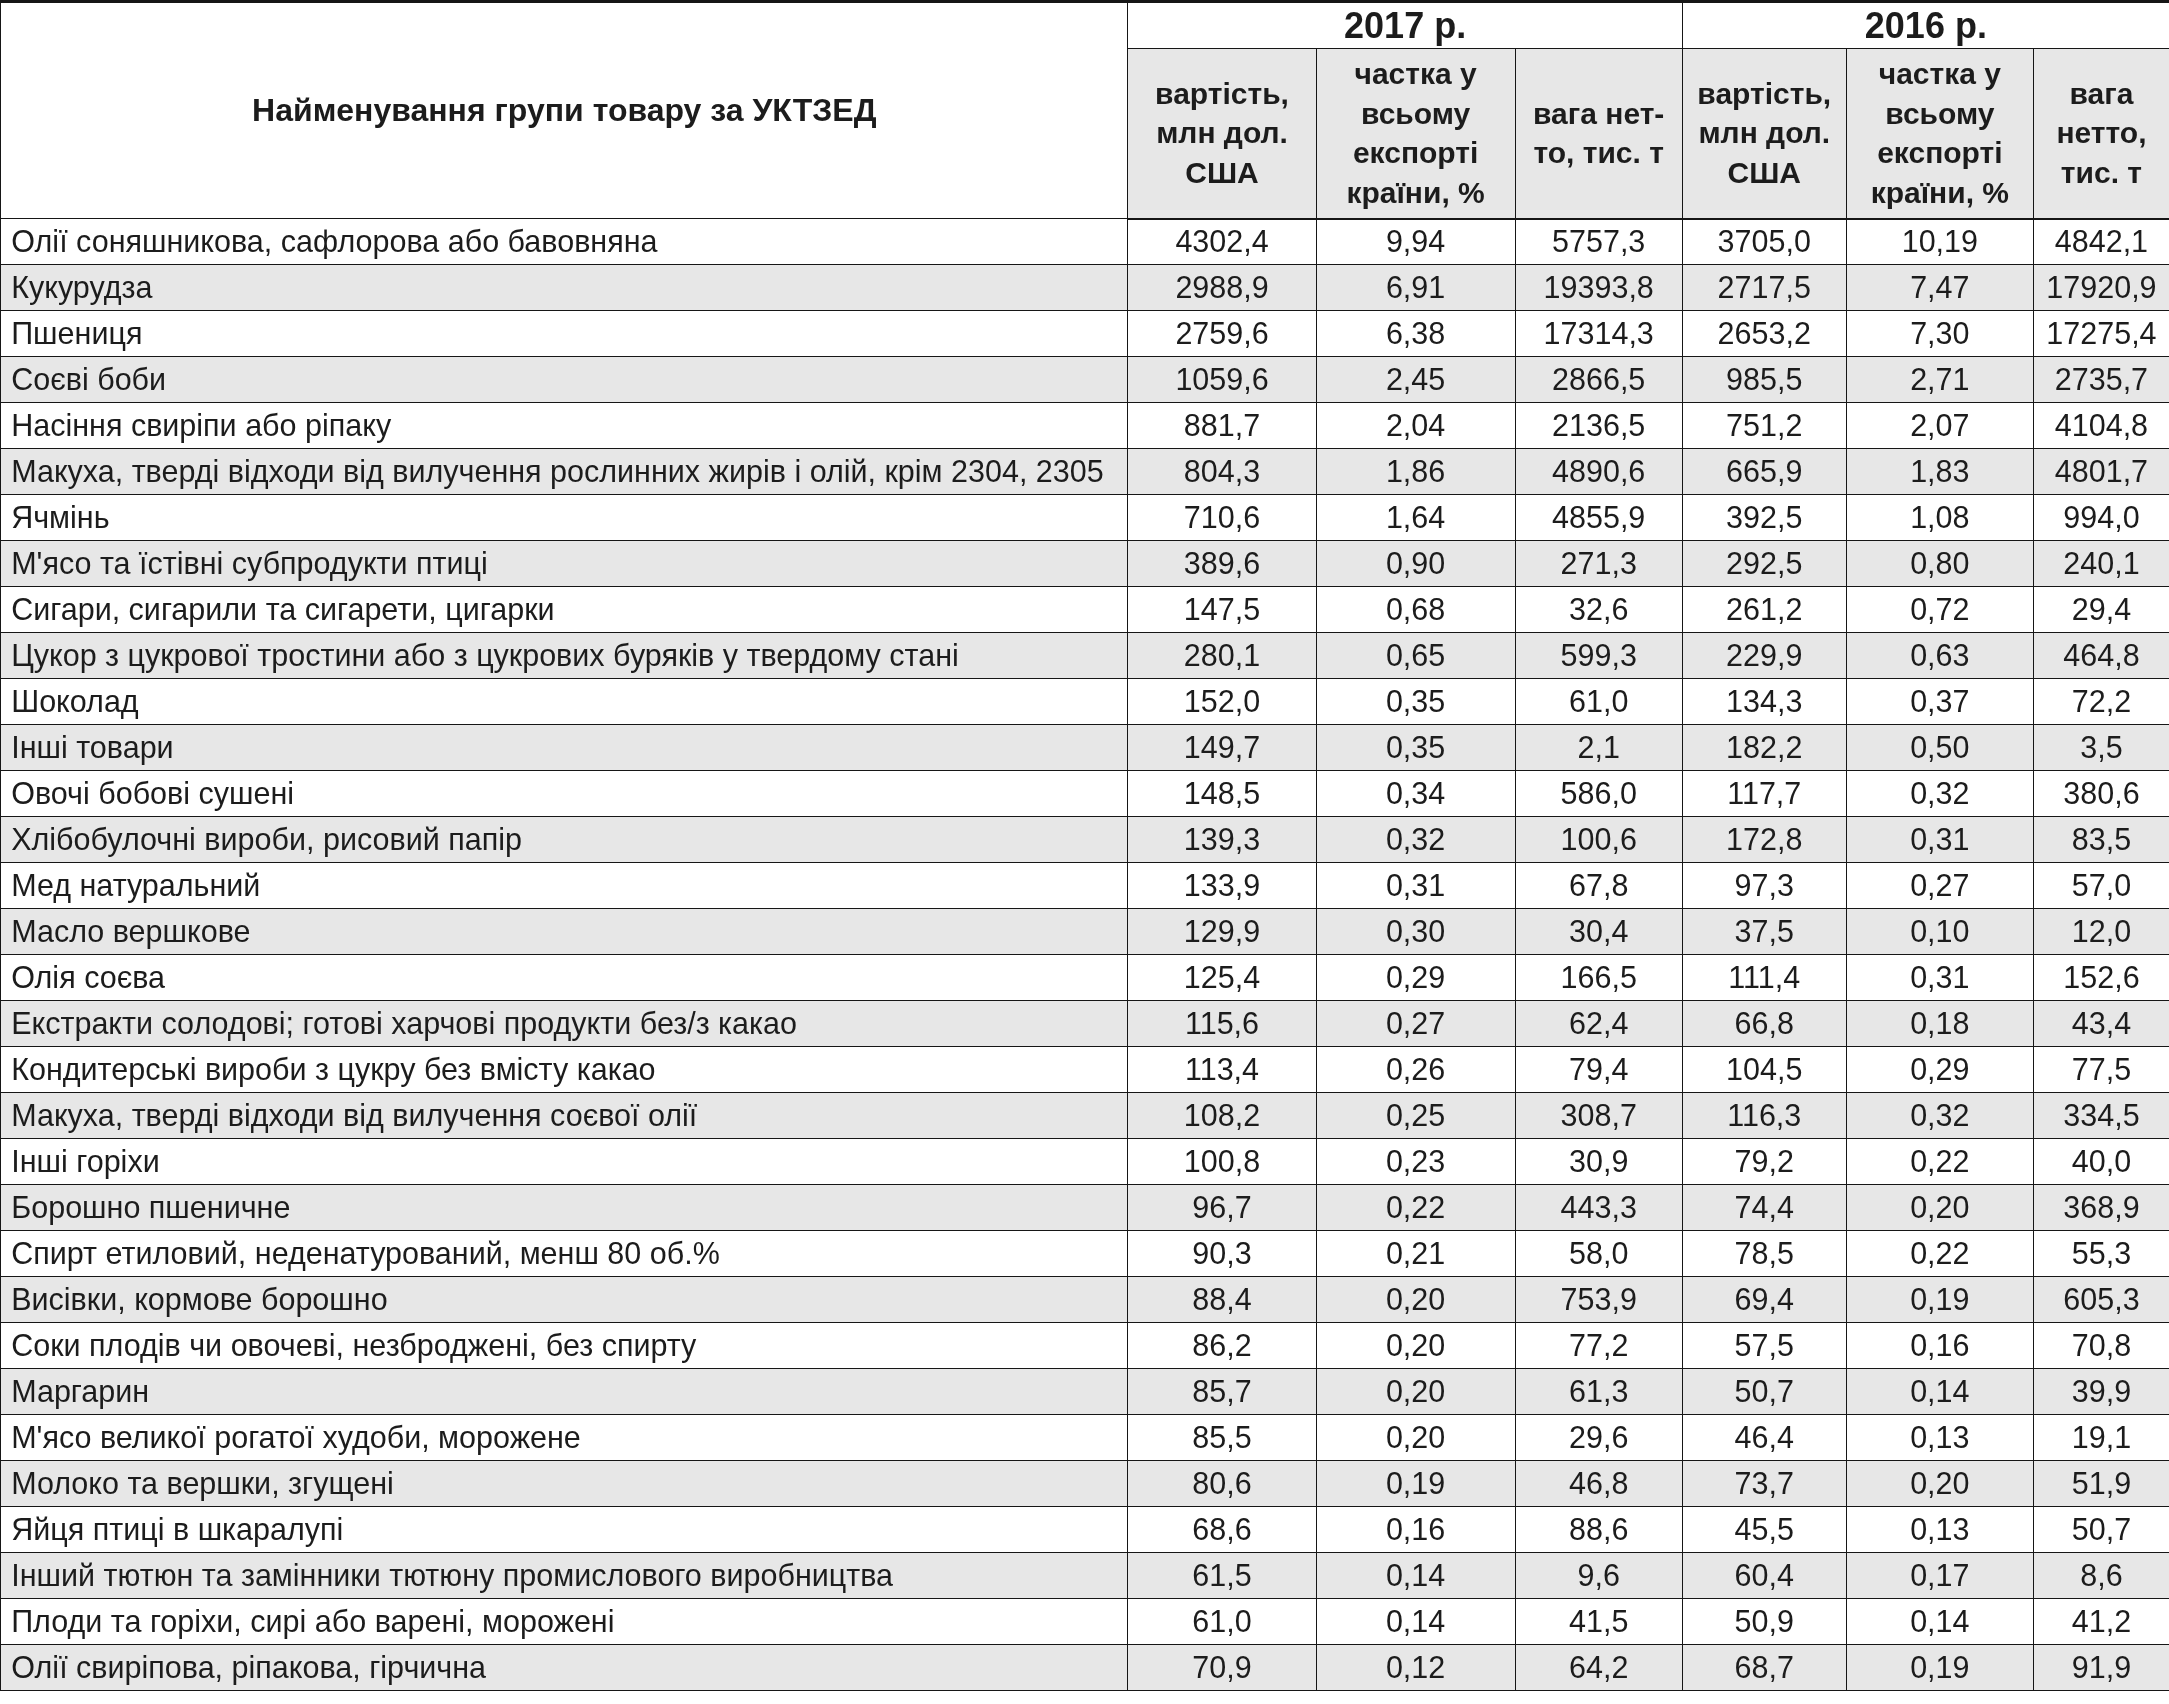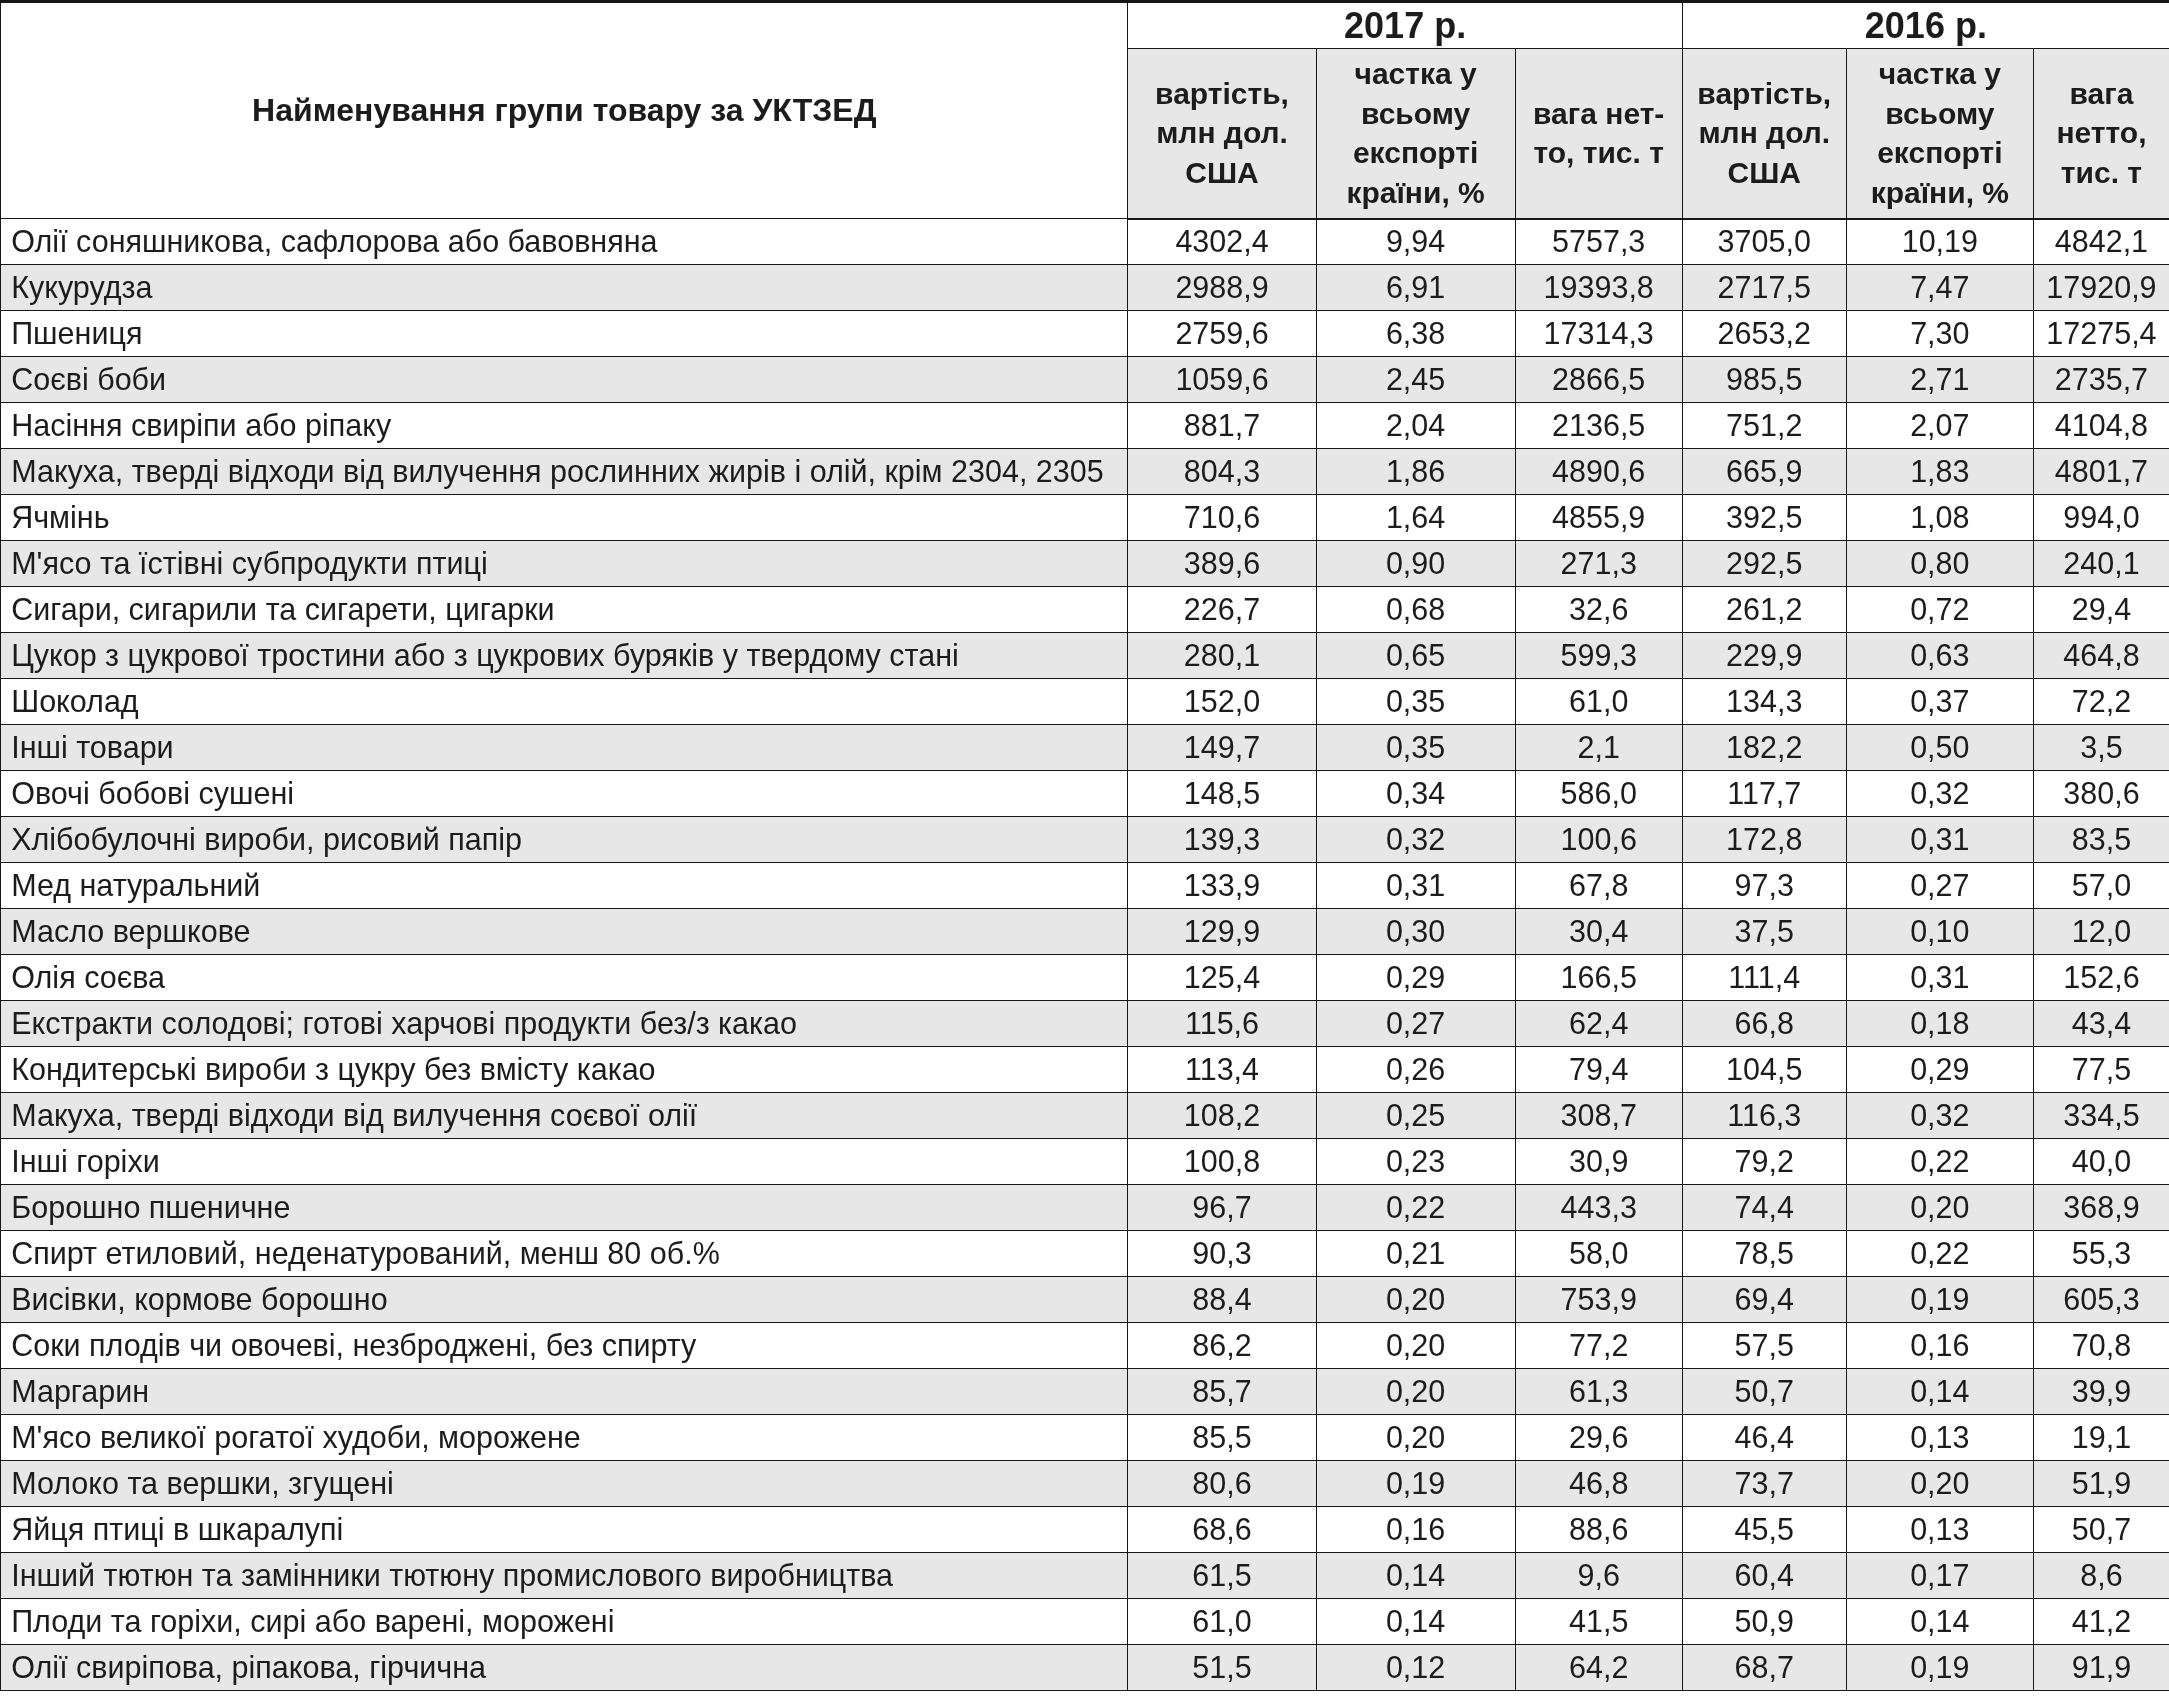--- a/index.html
+++ b/index.html
@@ -196,21 +196,21 @@
     <td class="num-cell">389,6</td>
     <td class="num-cell">0,90</td>
     <td class="num-cell">271,3</td>
     <td class="num-cell">292,5</td>
     <td class="num-cell">0,80</td>
     <td class="num-cell">240,1</td>
   </tr>
 
   <tr>
     <td class="name-cell">Сигари, сигарили та сигарети, цигарки</td>
-    <td class="num-cell">226,7</td>
+    <td class="num-cell">147,5</td>
     <td class="num-cell">0,68</td>
     <td class="num-cell">32,6</td>
     <td class="num-cell">261,2</td>
     <td class="num-cell">0,72</td>
     <td class="num-cell">29,4</td>
   </tr>
 
   <tr>
     <td class="name-cell">Цукор з цукрової тростини або з цукрових буряків у твердому стані</td>
     <td class="num-cell">280,1</td>
@@ -426,21 +426,21 @@
     <td class="num-cell">61,0</td>
     <td class="num-cell">0,14</td>
     <td class="num-cell">41,5</td>
     <td class="num-cell">50,9</td>
     <td class="num-cell">0,14</td>
     <td class="num-cell">41,2</td>
   </tr>
 
   <tr>
     <td class="name-cell">Олії свиріпова, ріпакова, гірчична</td>
-    <td class="num-cell">51,5</td>
+    <td class="num-cell">70,9</td>
     <td class="num-cell">0,12</td>
     <td class="num-cell">64,2</td>
     <td class="num-cell">68,7</td>
     <td class="num-cell">0,19</td>
     <td class="num-cell">91,9</td>
   </tr>
 </tbody>
   </table>
 </div>
 

